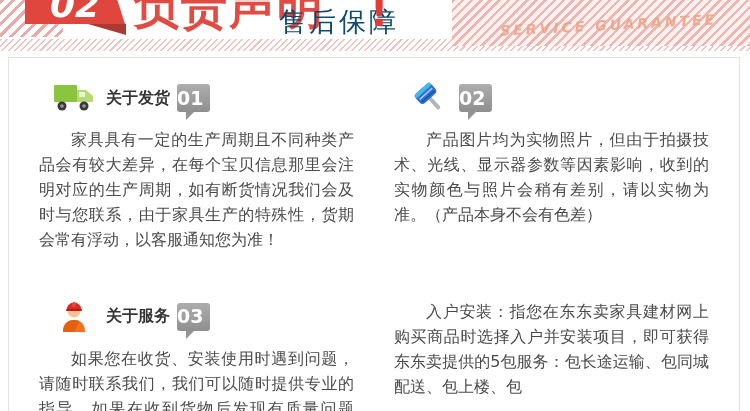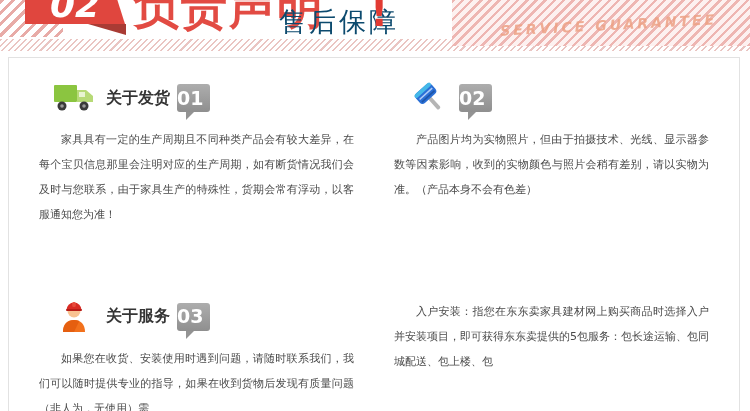--- a/index.html
+++ b/index.html
@@ -43,21 +43,21 @@
   .sec-icon { width:46px; height:36px; display:flex; align-items:center;
     justify-content:center; flex:0 0 46px; }
   .sec-title { font-size:16px; font-weight:bold; color:#353535; margin-left:9px;
     white-space:nowrap; }
   .sec-badge { position:relative; margin-left:7px; width:33px; height:28px;
     background:linear-gradient(#adadad,#8f8f8f); border-radius:3px;
     display:flex; align-items:center; justify-content:flex-start; }
   .sec-badge span { color:#ffffff; font-size:19px; font-weight:bold; line-height:1; }
   .badge-tail { position:absolute; left:9px; top:100%; width:0; height:0;
     border-top:8px solid #939393; border-right:8px solid transparent; }
-  .sec-body { font-size:11px; line-height:25px; color:#4a4a4a; text-align:justify;
+  .sec-body { font-size:16px; line-height:25px; color:#4a4a4a; text-align:justify;
     text-indent:2em; }
 </style>
 </head>
 <body>
 
 <div class="stage">
 
   <div class="header">
     <div class="stripes-left"></div>
     <div class="hatch-band"></div>

